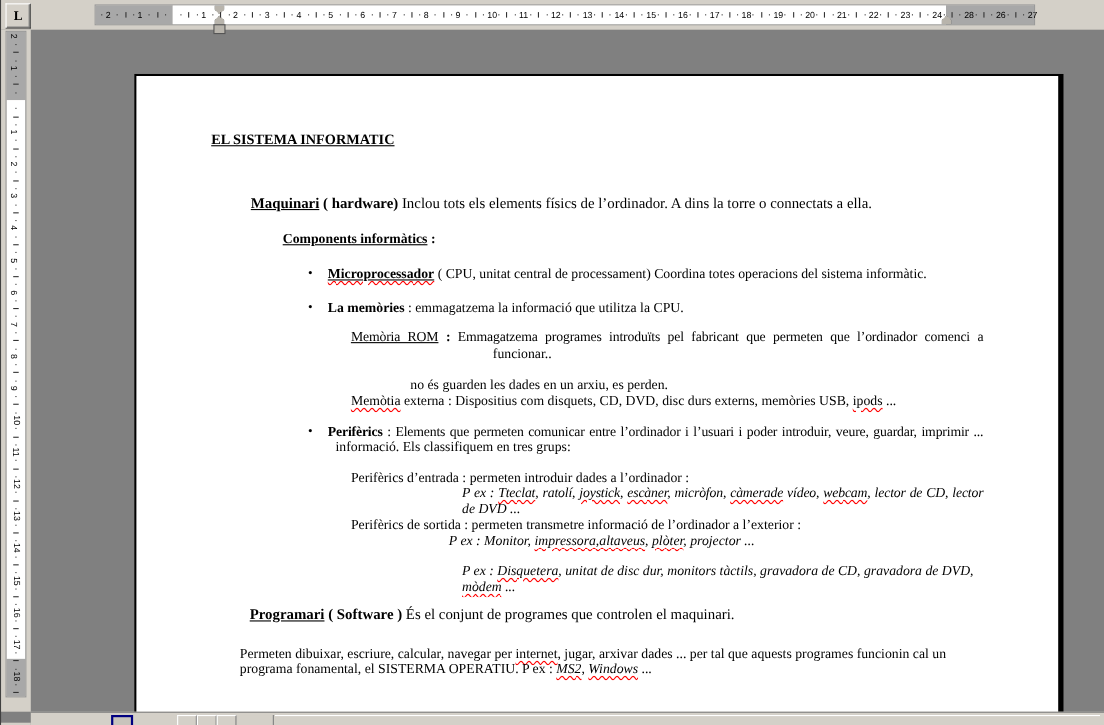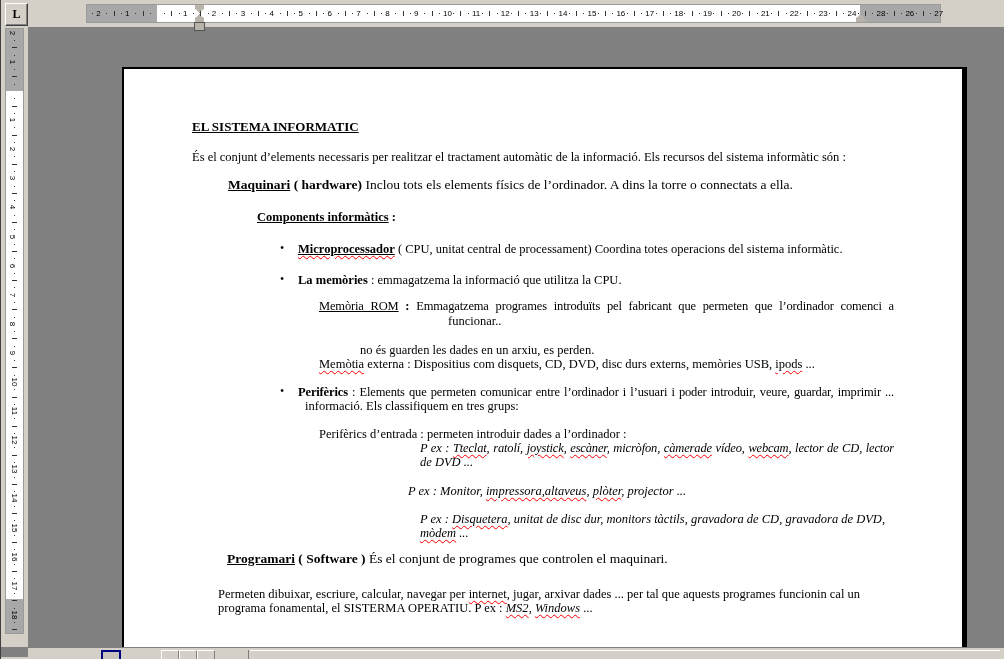--- a/index.html
+++ b/index.html
@@ -57,34 +57,34 @@
 </style>
 </head>
 <body>
 
 <div class="app">
 
   <div class="workspace">
     <div class="page">
       <div class="pagecontent">
           <div class="line" style="left: 68px; top: 51px; font-size: 13px;"><span class="b u">EL SISTEMA INFORMATIC</span></div>
-          <div class="line" style="left: 68px; top: 81px;"><span>És el conjunt d’elements necessaris per realitzar el tractament automàtic de la informació. Els recursos del sistema informàtic són :</span></div>
           <div class="line" style="left: 104px; top: 109px; font-size: 13.5px;"><span class="b u">Maquinari</span><span class="b"> ( hardware)</span><span> Inclou tots els elements físics de l’ordinador. A dins la torre o connectats a ella.</span></div>
           <div class="line" style="left: 133px; top: 141px;"><span class="b u">Components informàtics</span><span class="b"> :</span></div>
           <div class="line" style="left: 174px; top: 173px;"><span class="bul">•</span><span class="b u"><span class="sp">Microprocessador</span></span><span>  ( CPU, unitat central de processament) Coordina totes operacions del sistema informàtic.</span></div>
           <div class="line" style="left: 174px; top: 204px;"><span class="bul">•</span><span class="b">La memòries</span><span> : emmagatzema la informació que utilitza la CPU.</span></div>
           <div class="line jlast" style="left: 195px; top: 230px; width: 575px;"><span class="u">Memòria ROM</span><span class="b"> : </span><span>Emmagatzema programes introduïts pel fabricant que permeten que l’ordinador comenci a</span></div>
           <div class="line" style="left: 324px; top: 245px;"><span>funcionar..</span></div>
-          <div class="line" style="left: 236px; top: 274px;"><span>no és guarden les dades en un arxiu, es perden.</span></div>
+          <div class="line" style="left: 249px; top: 274px;"><span>no és guarden les dades en un arxiu, es perden.</span></div>
           <div class="line" style="left: 195px; top: 288px;"><span><span class="sp">Memòtia</span></span><span> externa : Dispositius com disquets, CD, DVD, disc durs externs, memòries USB, </span><span><span class="sp">ipods</span></span><span> ...</span></div>
           <div class="line jlast" style="left: 174px; top: 316px; width: 596px;"><span class="bul">•</span><span class="b">Perifèrics</span><span> : Elements que permeten comunicar entre l’ordinador i l’usuari i poder introduir, veure, guardar, imprimir ...</span></div>
           <div class="line" style="left: 195px; top: 358px;"><span>Perifèrics d’entrada : permeten introduir dades a l’ordinador :</span></div>
           <div class="line" style="left: 181px; top: 330px;"><span>informació. Els classifiquem en tres grups:</span></div>
           <div class="line jlast" style="left: 296px; top: 372px; width: 474px; font-style: italic;"><span>P ex : </span><span><span class="sp">Tteclat</span></span><span>, ratolí, </span><span><span class="sp">joystick</span></span><span>, </span><span><span class="sp">escàner</span></span><span>, micròfon, </span><span><span class="sp">càmerade</span></span><span> vídeo, </span><span><span class="sp">webcam</span></span><span>, lector de CD, lector</span></div>
           <div class="line" style="left: 296px; top: 386px; font-style: italic;"><span>de DVD ...</span></div>
+          <div class="line" style="left: 195px; top: 401px;"><span>Perifèrics de sortida : permeten transmetre informació de l’ordinador a l’exterior :</span></div>
           <div class="line" style="left: 284px; top: 415px; font-style: italic;"><span>P ex : Monitor, </span><span><span class="sp">impressora,altaveus</span></span><span>, </span><span><span class="sp">plòter</span></span><span>, projector ...</span></div>
           <div class="line" style="left: 296px; top: 443px; font-style: italic;"><span>P ex : </span><span><span class="sp">Disquetera</span></span><span>, unitat de disc dur, monitors tàctils, gravadora de CD, gravadora de DVD,</span></div>
           <div class="line" style="left: 296px; top: 457px; font-style: italic;"><span><span class="sp">mòdem</span></span><span> ...</span></div>
           <div class="line" style="left: 94px; top: 518px;"><span>Permeten dibuixar, escriure, calcular, navegar per </span><span><span class="sp">internet</span></span><span>, jugar, arxivar dades ... per tal que aquests programes funcionin cal un</span></div>
           <div class="line" style="left: 103px; top: 483px; font-size: 13.5px;"><span class="b u">Programari</span><span class="b"> ( Software )</span><span>  És el conjunt de programes que controlen el maquinari.</span></div>
           <div class="line" style="left: 94px; top: 532px;"><span>programa fonamental, el SISTERMA OPERATIU. P ex : </span><span class="i"><span class="sp">MS2</span></span><span>, </span><span class="i"><span class="sp">Windows</span></span><span> ...</span></div>
         </div>
     </div>
   </div>
 

